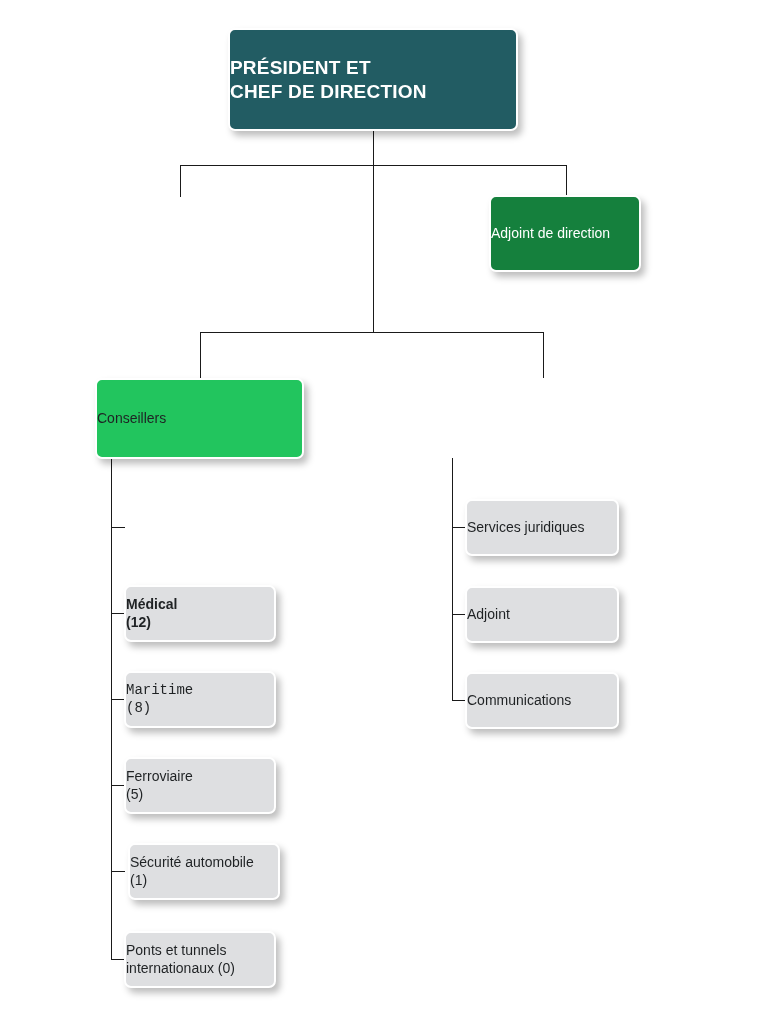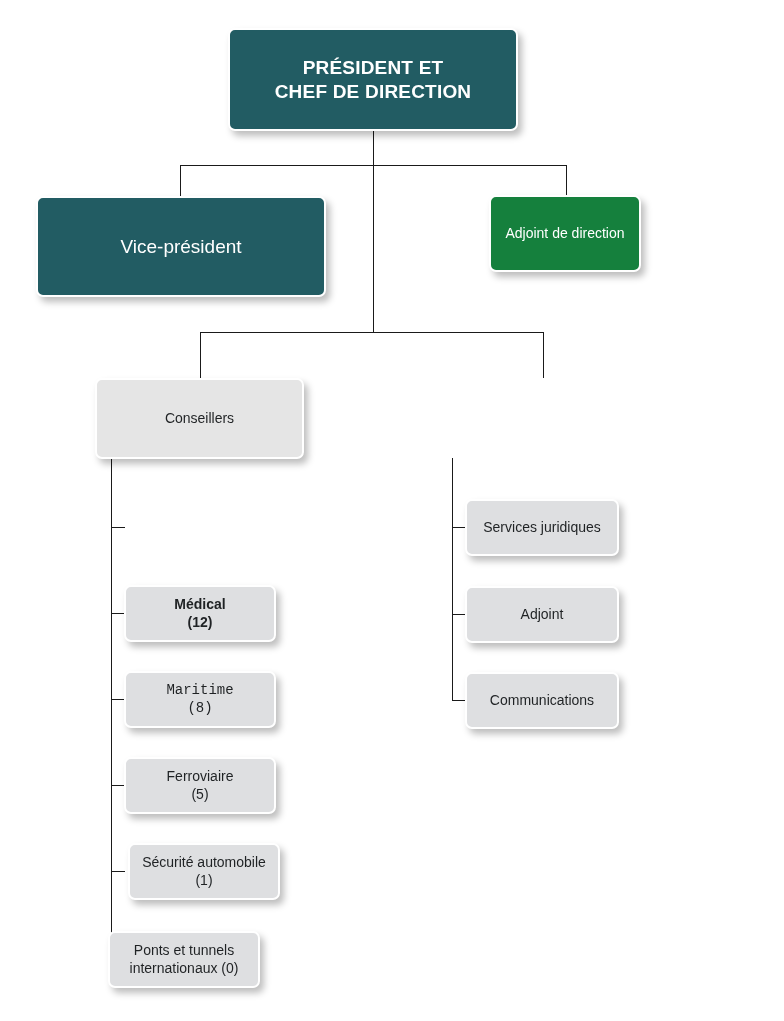--- a/index.html
+++ b/index.html
@@ -31,21 +31,21 @@
   .line.v { width: 1px; }
 
   
   .node {
     position: absolute;
     box-sizing: border-box;
     border-radius: 7px;
     display: flex;
     align-items: center;
     justify-content: center;
-    text-align: center;
+    text-align: left;
     border: 2px solid #ffffff;
     box-shadow: 4px 5px 7px rgba(0,0,0,0.26);
   }
   .node .label {
     display: block;
     width: 100%;
     line-height: 1.22;
     white-space: pre-line;
   }
 
@@ -66,21 +66,21 @@
   }
   
   .node.level-assistant {
     background: #15803d;
     color: #ffffff;
     font-weight: normal;
     font-size: 14px;
   }
   
   .node.level-division {
-    background: #e5e5e5;
+    background: #22c55e;
     color: #1f2224;
     font-weight: normal;
     font-size: 14px;
   }
   
   .node.level-unit {
     background: #dedfe1;
     color: #1f2224;
     font-weight: normal;
     font-size: 14px;
@@ -116,23 +116,20 @@
   <div class="line v" style="left:452px; top:458px; height:243px;"></div>
   <div class="line h" style="left:452px; top:527px; width:14px;"></div>
   <div class="line h" style="left:452px; top:614px; width:14px;"></div>
   <div class="line h" style="left:452px; top:700px; width:14px;"></div>
 
   <div class="node level-president" style="left:228px; top:28px; width:290px; height:103px;">
     <span class="label">PRÉSIDENT ET
 CHEF DE DIRECTION</span>
   </div>
 
-  <div class="node level-vp" style="left:36px; top:196px; width:290px; height:101px;">
-    <span class="label">Vice-président</span>
-  </div>
 
   <div class="node level-assistant" style="left:489px; top:195px; width:152px; height:77px;">
     <span class="label">Adjoint de direction</span>
   </div>
 
   <div class="node level-division" style="left:95px; top:378px; width:209px; height:81px;">
     <span class="label">Conseillers</span>
   </div>
 
 
@@ -145,21 +142,21 @@
 (8)</span>
   </div>
   <div class="node level-unit" style="left:124px; top:757px; width:152px; height:57px;">
     <span class="label">Ferroviaire
 (5)</span>
   </div>
   <div class="node level-unit" style="left:128px; top:843px; width:152px; height:57px;">
     <span class="label">Sécurité automobile
 (1)</span>
   </div>
-  <div class="node level-unit" style="left:108px; top:931px; width:152px; height:57px;">
+  <div class="node level-unit" style="left:124px; top:931px; width:152px; height:57px;">
     <span class="label">Ponts et tunnels
 internationaux (0)</span>
   </div>
 
   <div class="node level-unit" style="left:465px; top:499px; width:154px; height:57px;">
     <span class="label">Services juridiques</span>
   </div>
   <div class="node level-unit" style="left:465px; top:586px; width:154px; height:57px;">
     <span class="label">Adjoint</span>
   </div>

